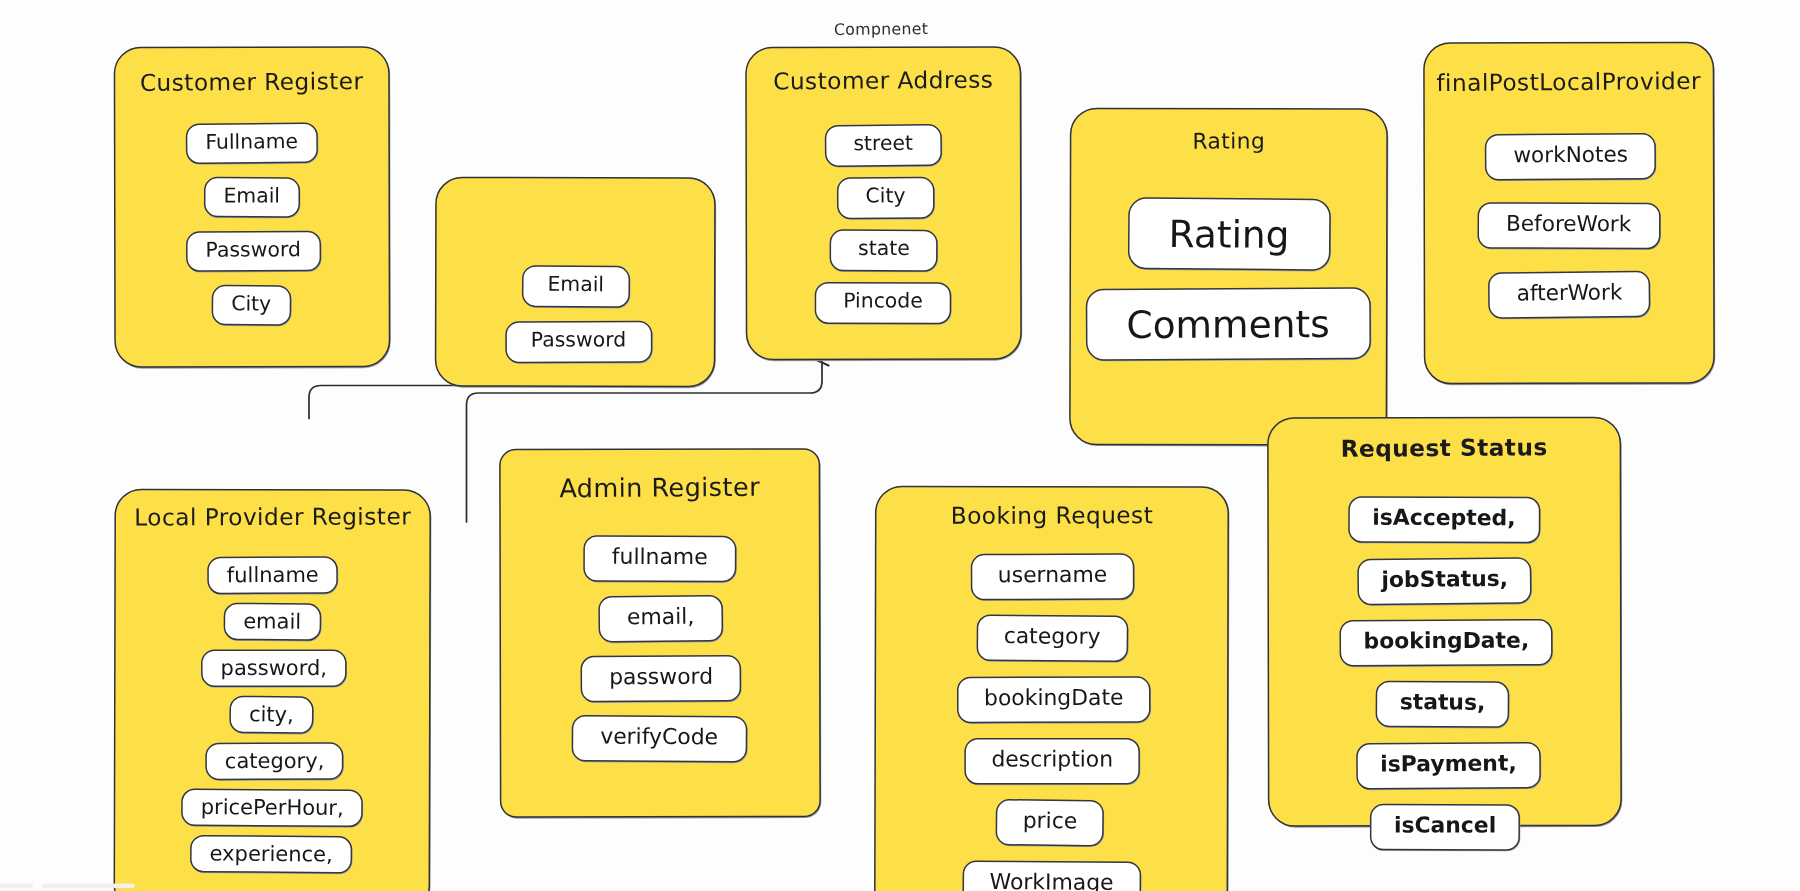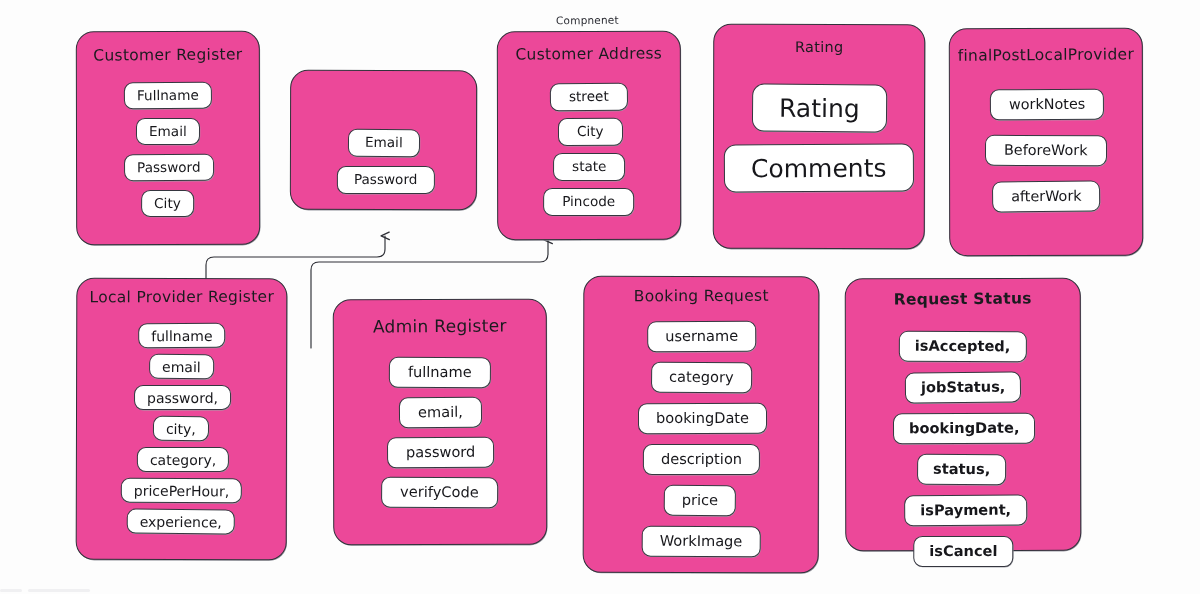--- a/index.html
+++ b/index.html
@@ -15,21 +15,21 @@
     position: relative;
     width: 1200px;
     height: 594px;
     background: #fdfdfd;
     overflow: hidden;
   }
   
   .card {
     position: absolute;
     box-sizing: border-box;
-    background: #ec4899;
+    background: #fde047;
     border: 1.15px solid #30313a;
     border-radius: 18px;
     box-shadow: 0.6px 0.9px 0 -0.3px #9a9ba3;
   }
   .card-title {
     position: absolute;
     left: 0;
     right: 0;
     text-align: center;
     color: #1b1b1f;
@@ -84,21 +84,21 @@
 
   
   .field.j1 { transform: rotate(-0.45deg); }
   .field.j2 { transform: rotate(0.35deg); }
   .field.j3 { transform: rotate(-0.2deg)  translateX(1px); }
   .field.j4 { transform: rotate(0.5deg)   translateX(-1px); }
   .field.j5 { transform: rotate(-0.3deg)  translateX(2px); }
   .field.j6 { transform: rotate(0.25deg); }
 
   .card.jc1 { transform: rotate(-0.12deg); }
-  .card.jc2 { transform: rotate(0.14deg); }
+  .card.jc2 { transform: rotate(0.14deg); margin-top: 48px; }
 
   
   .floating-label {
     position: absolute;
     color: #2b2c33;
     font-family: "DejaVu Sans", sans-serif;
     font-size: 10.5px;
     letter-spacing: 0.2px;
     white-space: nowrap;
     transform: rotate(-0.6deg);
@@ -192,21 +192,21 @@
       <div class="field j1">fullname</div>
       <div class="field j2">email</div>
       <div class="field j3">password,</div>
       <div class="field j4">city,</div>
       <div class="field j5">category,</div>
       <div class="field j6">pricePerHour,</div>
       <div class="field j2">experience,</div>
     </div>
   </div>
 
-  <div class="card c-admin-register jc1" style="left: 333px; top: 299px; width: 214px; height: 246px;">
+  <div class="card c-admin-register jc1" style="left: 333px; top: 299px; width: 214px; height: 246px; border-radius: 11px;">
     <div class="card-title" style="top: 16px;">Admin Register</div>
     <div class="fields" style="top: 57px;">
       <div class="field j2">fullname</div>
       <div class="field j1">email,</div>
       <div class="field j3">password</div>
       <div class="field j4">verifyCode</div>
     </div>
   </div>
 
   <div class="card c-booking-request jc2" style="left: 583px; top: 276px; width: 236px; height: 297px;">

